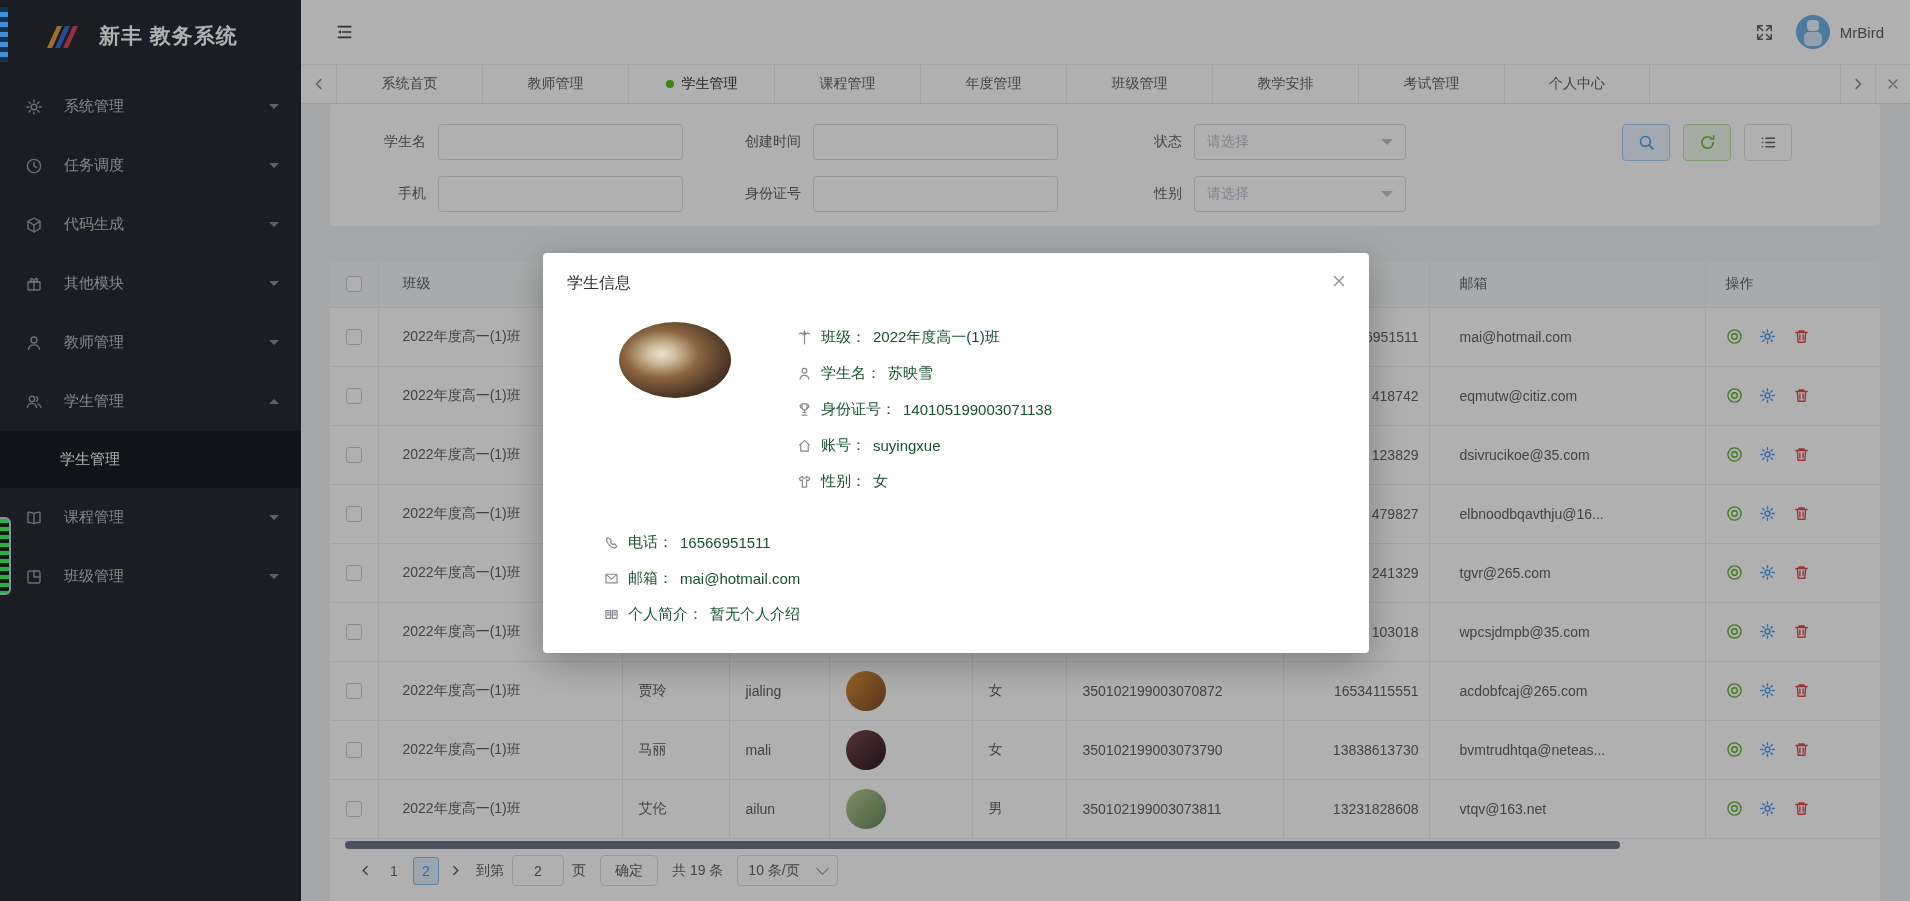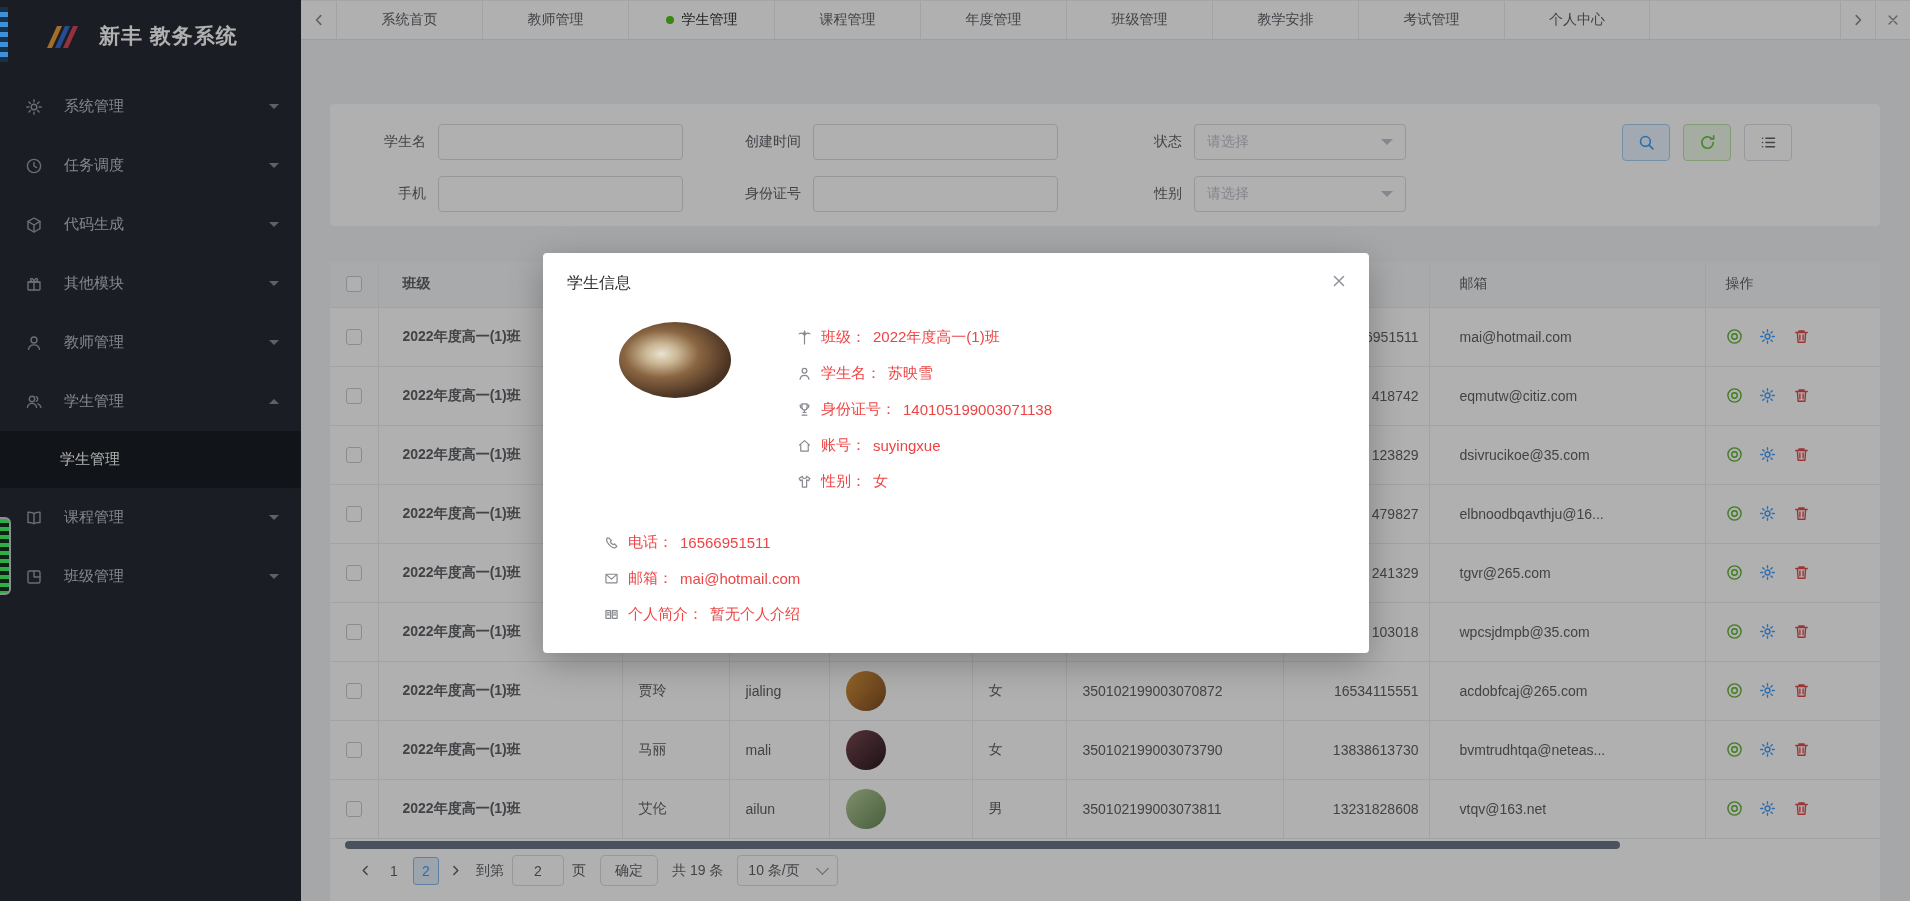--- a/index.html
+++ b/index.html
@@ -67,21 +67,21 @@
   .table-card { margin-top:36px; height:650px; position:relative; overflow:hidden; }
   table { width:100%; border-collapse:collapse; table-layout:fixed; }
   th, td { border:1px solid #ebedf2; font-size:14px; color:#5f6266; font-weight:normal; text-align:left; overflow:hidden; white-space:nowrap; text-overflow:ellipsis; }
   th { height:45px; background:#f5f6f8; padding-left:16px; }
   td { height:59px; padding-left:16px; }
   th:first-child, td:first-child { border-left:none; }
   th:last-child, td:last-child { border-right:none; }
   thead tr th { border-top:none; }
   .c-check { text-align:center; padding-left:0; }
   .checkbox { display:block; margin:0 auto; width:16px; height:16px; border:1px solid #c6cad2; border-radius:3px; background:#fff; cursor:pointer; }
-  .c-class { padding-left:24px;font-weight:bold; }
+  .c-class { padding-left:24px; }
   .c-phone { text-align:right; padding-right:10px; }
   .c-email { padding-left:30px; }
   .c-actions { padding-left:20px; }
   .row-avatar { display:block; width:40px; height:40px; border-radius:50%; }
   .action-icon { display:inline-block; width:17px; height:17px; margin-right:13px; cursor:pointer; vertical-align:middle; }
   .action-icon svg { width:100%; height:100%; display:block; }
   .ai-view { color:#5fb332; } .ai-gear { color:#409eff; } .ai-del { color:#e24c4c; }
 
   .hscrollbar { position:absolute; left:15px; top:579px; width:1275px; height:8px; border-radius:4px; background:#6f7787; cursor:pointer; }
 
@@ -99,21 +99,21 @@
 
   
   .overlay { position:absolute; inset:0; background:rgba(0,0,0,0.31); z-index:40; }
   .dialog { position:absolute; left:543px; top:253px; width:826px; height:400px; background:#ffffff; border-radius:4px; z-index:50; box-shadow:0 10px 35px rgba(0,0,0,0.28); }
   .dlg-title { position:absolute; left:24px; top:20px; font-size:16px; color:#303133; }
   .dlg-close { position:absolute; right:22px; top:20px; width:16px; height:16px; color:#909399; cursor:pointer; }
   .dlg-close svg { width:100%; height:100%; display:block; }
   .dlg-photo { position:absolute; left:76px; top:69px; width:112px; height:76px; border-radius:50%; }
   .dlg-info { position:absolute; left:254px; top:72px; }
   .dlg-contact { position:absolute; left:61px; top:277px; }
-  .dlg-field { display:flex; align-items:center; height:24px; margin-bottom:12px; font-size:15px; color:#ef4444; white-space:nowrap; }
+  .dlg-field { display:flex; align-items:center; height:24px; margin-bottom:12px; font-size:15px; color:#14532d; white-space:nowrap; }
   .dlg-field .d-icon { width:15px; height:15px; margin-right:9px; color:#85888e; flex:0 0 auto; }
   .dlg-field .d-icon svg { width:100%; height:100%; display:block; }
   .dlg-field .d-value { margin-left:7px; }
 
   
   .edge-blue { position:absolute; left:0; top:7px; width:8px; height:55px; z-index:60;
     background:repeating-linear-gradient(180deg,#16324a 0 5px,#3f8fd9 5px 10px); }
   .edge-green { position:absolute; left:0; top:517px; width:11px; height:78px; z-index:60;
     border:2px solid #8a8f96; border-left:none; border-radius:0 6px 6px 0;
     background:repeating-linear-gradient(180deg,#2fae47 0 4px,#0c2013 4px 8px); }
@@ -227,20 +227,39 @@
             </svg>
           </span>
           <span class="m-label">班级管理</span>
           <span class="caret"></span>
         </div>
       </nav>
   </aside>
 
   <div class="main">
 
+    <header class="topbar">
+      <span class="fold-btn">
+          <svg viewBox="0 0 18 18" fill="none" stroke="currentColor" stroke-width="1.5" stroke-linecap="round" stroke-linejoin="round" style="width:100%;height:100%;display:block">
+            <path d="M3.5 4.2h11M7.2 9h7.3M3.5 13.8h11"></path>
+            <path d="M3.2 9l2.6-1.9v3.8z" fill="currentColor" stroke="none"></path>
+          </svg>
+        </span>
+      <div class="topbar-right">
+        <span class="tool-icon">
+            <svg viewBox="0 0 18 18" fill="none" stroke="currentColor" stroke-width="1.4" stroke-linecap="round" stroke-linejoin="round" style="width:100%;height:100%;display:block">
+              <path d="M11 2.6h4.4V7M15.4 2.6 10.8 7.2M7 15.4H2.6V11M2.6 15.4l4.6-4.6M15.4 11v4.4H11M15.4 15.4l-4.6-4.6M2.6 7V2.6H7M2.6 2.6l4.6 4.6"></path>
+            </svg>
+          </span>
+        <div class="user-chip">
+          <span class="avatar"></span>
+          <span class="username">MrBird</span>
+        </div>
+      </div>
+    </header>
 
     <div class="tabbar">
       <div class="nav-box">
           <span class="icon-wrap">
             <svg viewBox="0 0 16 16" fill="none" stroke="currentColor" stroke-width="1.8" stroke-linecap="round" stroke-linejoin="round" style="width:100%;height:100%;display:block">
               <path d="M10 3 5.2 8l4.8 5"></path>
             </svg>
           </span>
         </div>
       <div style="display:flex">

